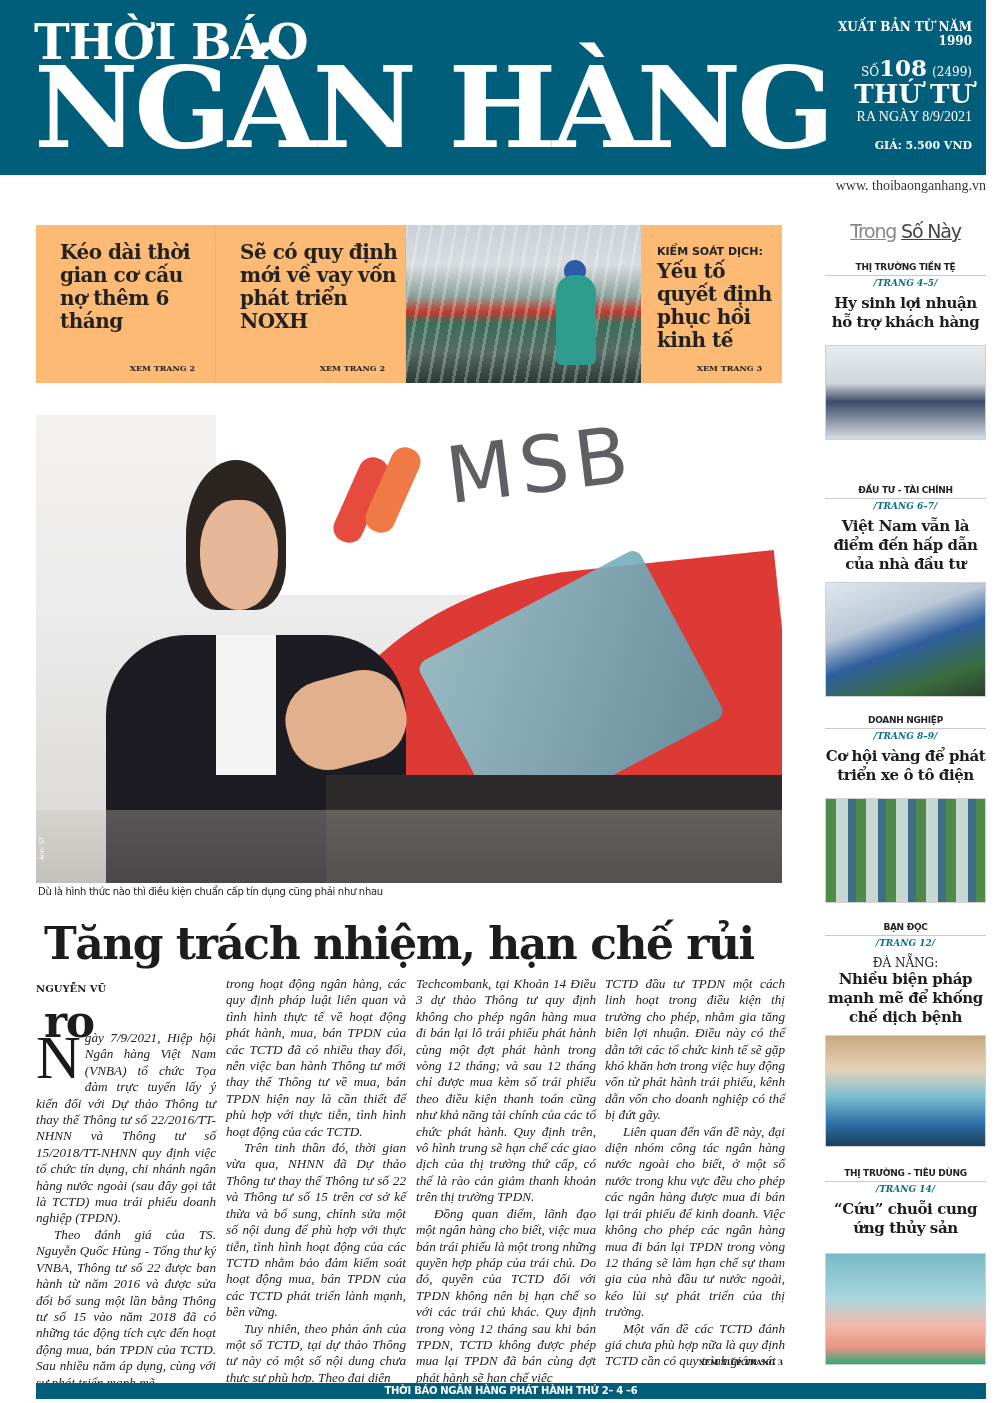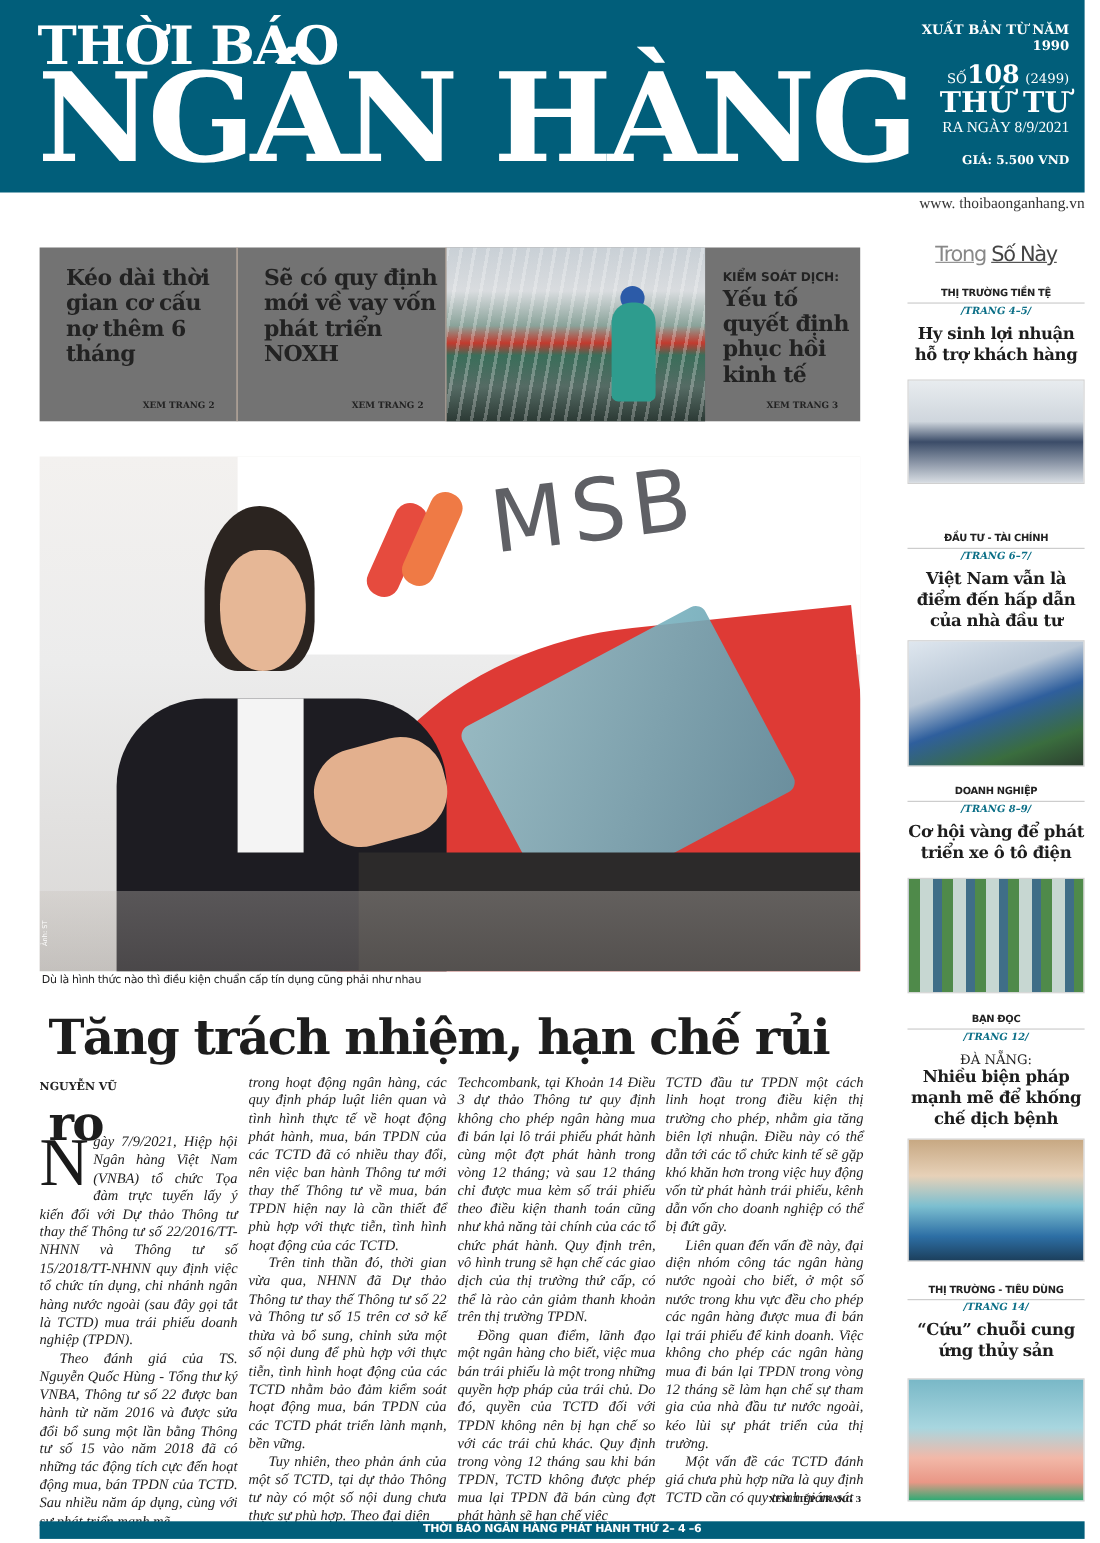--- a/index.html
+++ b/index.html
@@ -16,21 +16,21 @@
   .mh-issue { margin-top: 6px; font-family: "DejaVu Serif", serif; }
   .mh-issue .so { font-size: 12px; }
   .mh-issue .num { font-size: 23px; font-weight: bold; }
   .mh-issue .paren { font-size: 12px; }
   .mh-day { font-family: "DejaVu Serif", serif; font-weight: bold; font-size: 26px; line-height: 26px; }
   .mh-date { font-family: "Liberation Serif", serif; font-size: 14px; margin-top: 2px; }
   .mh-price { font-family: "DejaVu Serif", serif; font-weight: bold; font-size: 11px; margin-top: 14px; }
   .website { position: absolute; right: 14px; top: 178px; font-size: 14px; color: #333; }
 
   
-  .teasers { position: absolute; left: 36px; top: 225px; width: 746px; height: 158px; background: #737373; }
+  .teasers { position: absolute; left: 36px; top: 225px; width: 746px; height: 158px; background: #fdba74; }
   .teaser { position: absolute; top: 0; height: 158px; padding: 16px 0 0 24px; }
   .teaser h3 { font-family: "DejaVu Serif", serif; font-weight: bold; font-size: 20px; line-height: 23px; color: #222; letter-spacing: -0.5px; }
   .teaser .kicker { font-family: "DejaVu Sans", sans-serif; font-size: 11px; font-weight: bold; color: #222; margin-bottom: 2px; margin-top: 4px; }
   .teaser .see { position: absolute; bottom: 10px; right: 20px; font-family: "DejaVu Serif", serif; font-weight: bold; font-size: 8px; color: #222; }
   .t1 { left: 0; width: 180px; border-right: 1px solid #cdb9aa; }
   .t2 { left: 180px; width: 190px; border-right: 1px solid #cdb9aa; }
   .t3-img { position: absolute; left: 370px; top: 0; width: 235px; height: 158px; overflow: hidden;
     background: linear-gradient(180deg, #c9d0d6 0%, #d9dcdf 25%, #8aa39a 45%, #c23a2e 55%, #3a6e5a 62%, #556b64 80%, #2c3a35 100%); }
   .t3-img .rows { position: absolute; inset: 0; background: repeating-linear-gradient(100deg, rgba(255,255,255,0.25) 0 3px, rgba(0,0,0,0) 3px 12px); }
   .t3-img .worker { position: absolute; left: 150px; top: 50px; width: 40px; height: 90px; background: #2e9c8e; border-radius: 18px 18px 6px 6px; }

